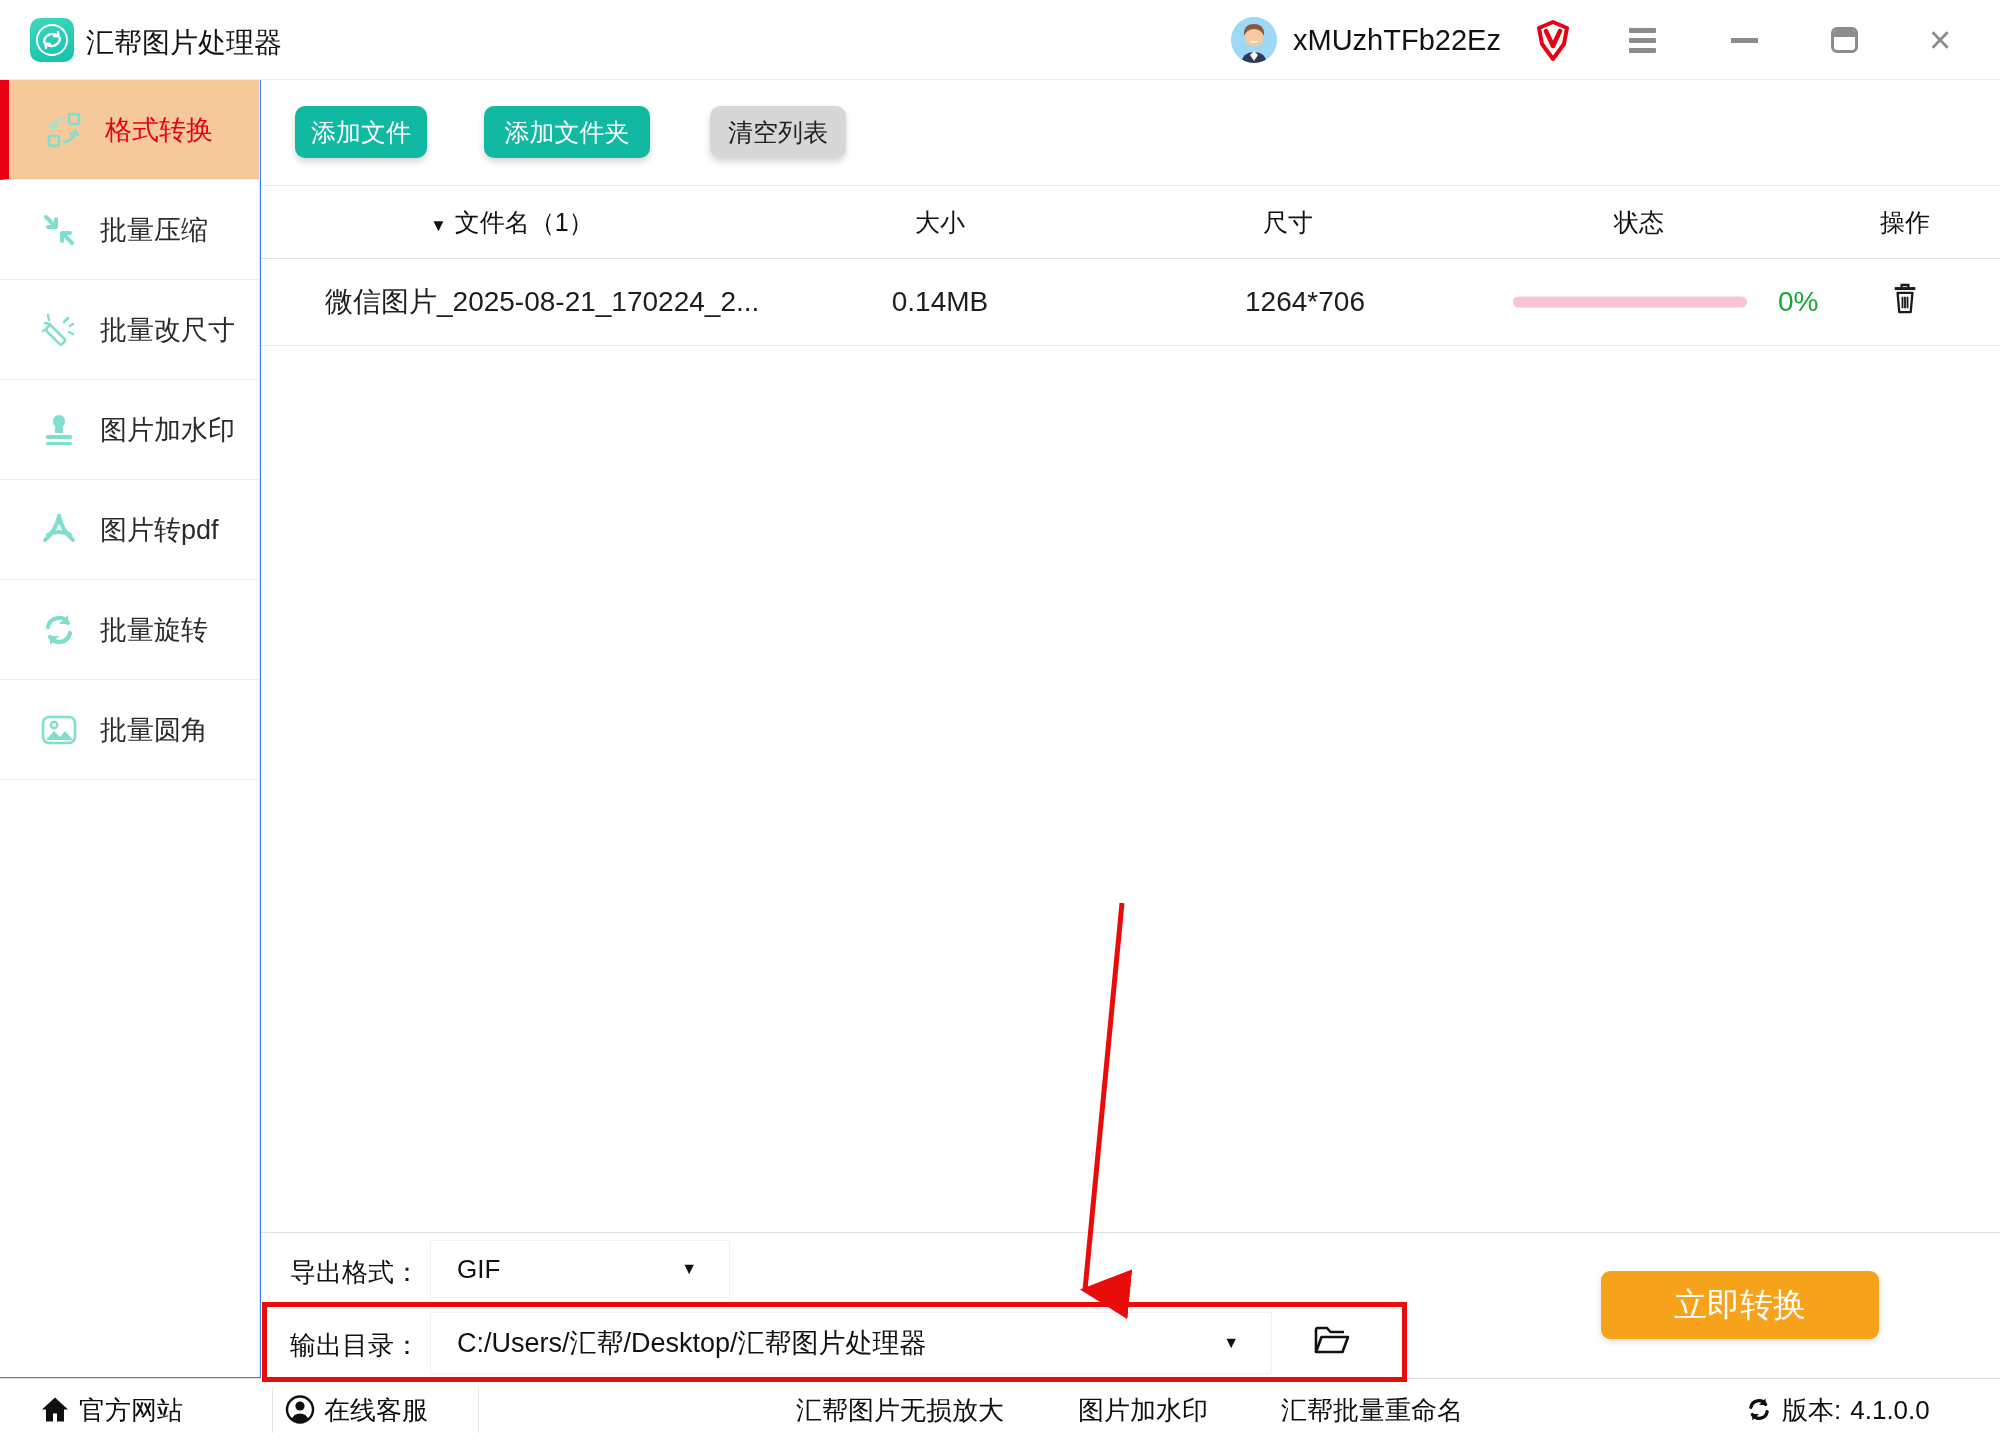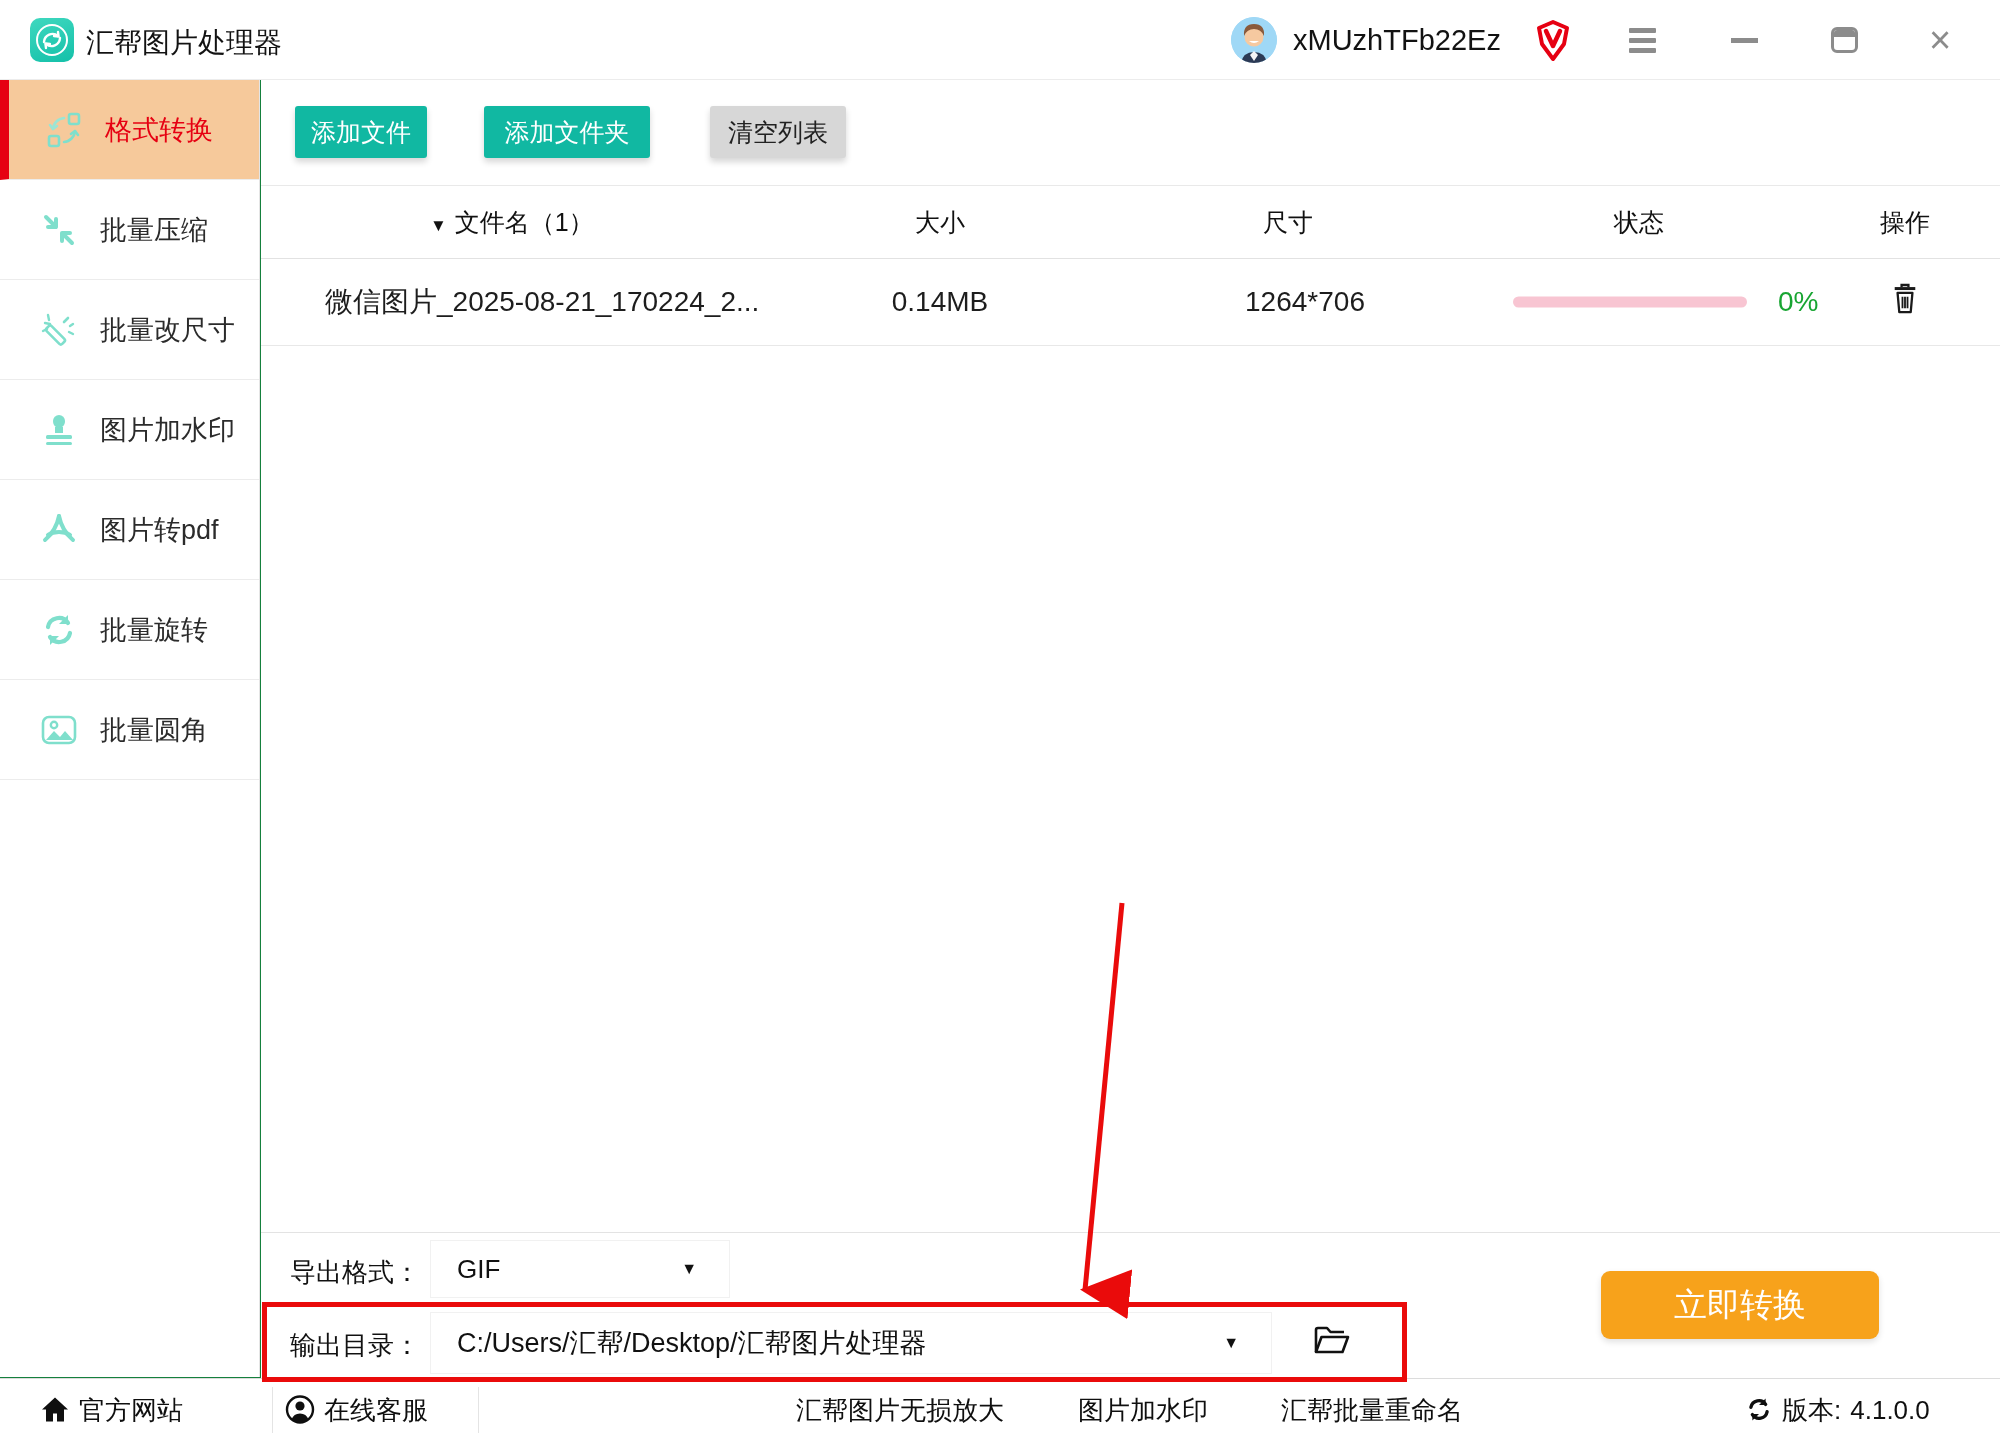--- a/index.html
+++ b/index.html
@@ -1,18 +1,18 @@
 <!DOCTYPE html>
 <html><head>
 <meta charset="utf-8">
 <style>
   * { margin:0; padding:0; box-sizing:border-box; }
   html,body { width:2000px; height:1440px; overflow:hidden; }
   body { font-family:"Liberation Sans","DejaVu Sans",sans-serif; background:#fff; color:#151515; }
-  .window { position:relative; width:2000px; height:1440px; background:#15803d; }
+  .window { position:relative; width:2000px; height:1440px; background:#3b82f6; }
 
   
   .titlebar { position:absolute; left:0; top:0; width:2000px; height:80px; background:#fff; border-bottom:1px solid #ececec; }
   .app-icon { position:absolute; left:30px; top:18px; width:44px; height:44px; border-radius:10px;
               background:linear-gradient(160deg,#3fd8bf,#14c0a9); display:flex; align-items:center; justify-content:center; }
   .app-title { position:absolute; left:86px; top:24px; font-size:28px; color:#121212; }
   .avatar { position:absolute; left:1231px; top:17px; width:46px; height:46px; border-radius:50%; background:#9fd8f6; overflow:hidden; }
   .username { position:absolute; left:1293px; top:24px; font-size:29px; color:#121212; }
   .vip-badge { position:absolute; left:1533px; top:19px; width:40px; height:44px; }
   .winbtn { position:absolute; top:22px; width:44px; height:36px; display:flex; flex-direction:column; align-items:center; justify-content:center; cursor:default; }
@@ -29,21 +29,21 @@
   .sidebar { position:absolute; left:0; top:80px; width:260px; height:1297px; background:#fff; border-right:1px solid #e5e5e5; }
   .side-item { position:relative; height:100px; display:flex; align-items:center; border-bottom:1px solid #ececec; padding-left:40px; cursor:pointer; }
   .side-item .lbl { margin-left:22px; font-size:27px; color:#2b2b2b; }
   .side-item.active { background:#f6c99b; border-left:9px solid #e60012; padding-left:36px; }
   .side-item.active .lbl { color:#e60012; }
   .side-icon { width:38px; height:38px; flex:0 0 38px; display:flex; align-items:center; justify-content:center; }
 
   
   .main { position:absolute; left:261px; top:80px; width:1739px; height:1152px; background:#fff; }
   .toolbar { position:absolute; left:0; top:0; width:100%; height:106px; border-bottom:1px solid #e9e9e9; }
-  .btn { position:absolute; top:26px; height:52px; border:none; border-radius:3px; font-size:25px; color:#fff;
+  .btn { position:absolute; top:26px; height:52px; border:none; border-radius:10px; font-size:25px; color:#fff;
          background:#11b8a2; box-shadow:0 4px 6px rgba(0,0,0,.16); cursor:pointer; font-family:inherit; }
   .btn.add-file { left:34px; width:132px; }
   .btn.add-folder { left:223px; width:166px; }
   .btn.clear { left:449px; width:136px; background:#d7d7d7; color:#222; }
 
   .thead { position:absolute; left:0; top:106px; width:100%; height:73px; border-bottom:1px solid #e2e2e2; font-size:25px; color:#111; }
   .thead .cell, .trow .cell { position:absolute; top:50%; transform:translateY(-50%); white-space:nowrap; }
   .c-center { transform:translate(-50%,-50%) !important; }
   .sort-caret { font-size:17px; margin-right:8px; color:#111; }
 

